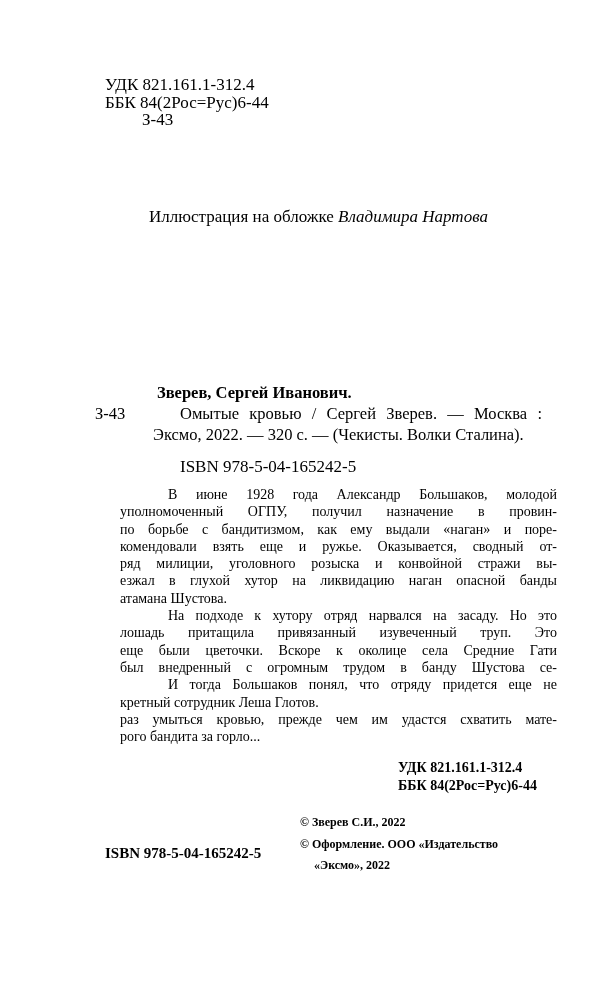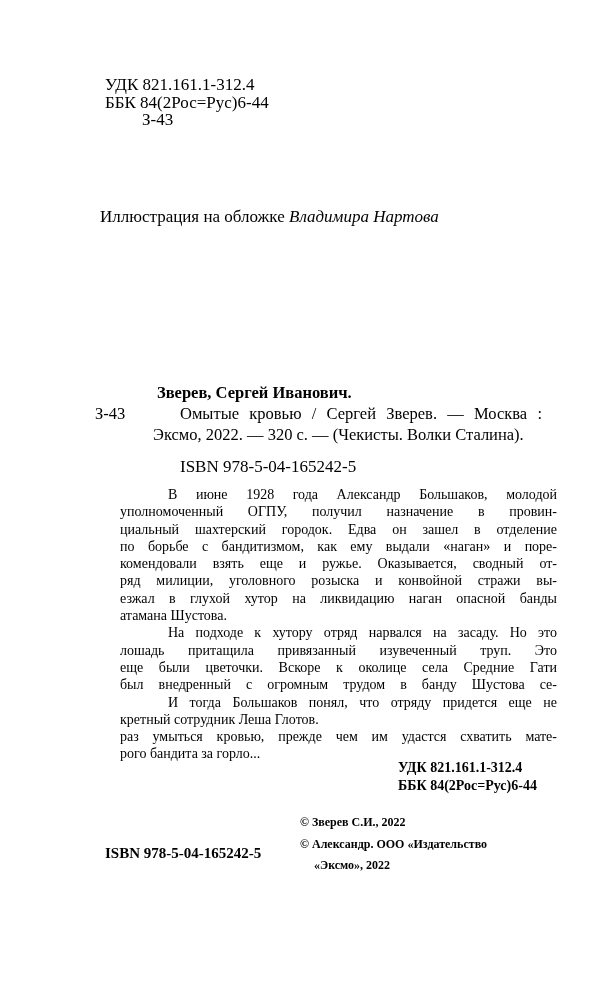--- a/index.html
+++ b/index.html
@@ -9,21 +9,21 @@
     color: #000000;
     font-family: "Liberation Serif", "DejaVu Serif", serif;
     position: relative;
     overflow: hidden;
   }
   .abs { position: absolute; }
 
   #top-codes { left: 105px; top: 76px; font-size: 17px; line-height: 17.5px; }
   #top-codes .sign { padding-left: 37px; }
 
-  #cover-credit { left: 100px; top: 207px; width: 437px; font-size: 17px; }
+  #cover-credit { left: 100px; top: 207px; width: 437px; text-align: center; font-size: 17px; }
   #cover-credit .artist { font-style: italic; }
 
   #bib { left: 95px; top: 382px; width: 447px; font-size: 16.5px; line-height: 21px; }
   #bib .sign { position: absolute; left: 0; top: 21px; }
   #bib .content { margin-left: 58px; }
   #bib .author { font-weight: bold; padding-left: 4px; }
   #bib .l1 { text-indent: 27px; text-align: justify; text-align-last: justify; }
 
   #isbn-top { left: 180px; top: 457px; font-size: 17px; }
 
@@ -58,21 +58,20 @@
     <div class="l1">Омытые кровью / Сергей Зверев. — Москва :</div>
     <div class="l2">Эксмо, 2022. — 320 с. — (Чекисты. Волки Сталина).</div>
   </div>
 </div>
 
 <div class="abs" id="isbn-top">ISBN 978-5-04-165242-5</div>
 
 <div class="abs" id="annotation">
     <div class="ann-line first j">В июне 1928 года Александр Большаков, молодой</div>
     <div class="ann-line j">уполномоченный ОГПУ, получил назначение в провин-</div>
-    <div class="ann-line j">циальный шахтерский городок. Едва он зашел в отделение</div>
     <div class="ann-line j">по борьбе с бандитизмом, как ему выдали «наган» и поре-</div>
     <div class="ann-line j">комендовали взять еще и ружье. Оказывается, сводный от-</div>
     <div class="ann-line j">ряд милиции, уголовного розыска и конвойной стражи вы-</div>
     <div class="ann-line j">езжал в глухой хутор на ликвидацию наган опасной банды</div>
     <div class="ann-line">атамана Шустова.</div>
     <div class="ann-line first j">На подходе к хутору отряд нарвался на засаду. Но это</div>
     <div class="ann-line j">лошадь притащила привязанный изувеченный труп. Это</div>
     <div class="ann-line j">еще были цветочки. Вскоре к околице села Средние Гати</div>
     <div class="ann-line j">был внедренный с огромным трудом в банду Шустова се-</div>
     <div class="ann-line first j">И тогда Большаков понял, что отряду придется еще не</div>
@@ -81,17 +80,17 @@
     <div class="ann-line">рого бандита за горло...</div>
   </div>
 
 <div class="abs" id="bottom-codes">
   <div>УДК 821.161.1-312.4</div>
   <div>ББК 84(2Рос=Рус)6-44</div>
 </div>
 
 <div class="abs" id="copyright">
     <div class="">© Зверев С.И., 2022</div>
-    <div class="">© Александр. ООО «Издательство</div>
+    <div class="">© Оформление. ООО «Издательство</div>
     <div class="cont">«Эксмо», 2022</div>
   </div>
 
 <div class="abs" id="isbn-bottom">ISBN 978-5-04-165242-5</div>
 
 </body></html>

